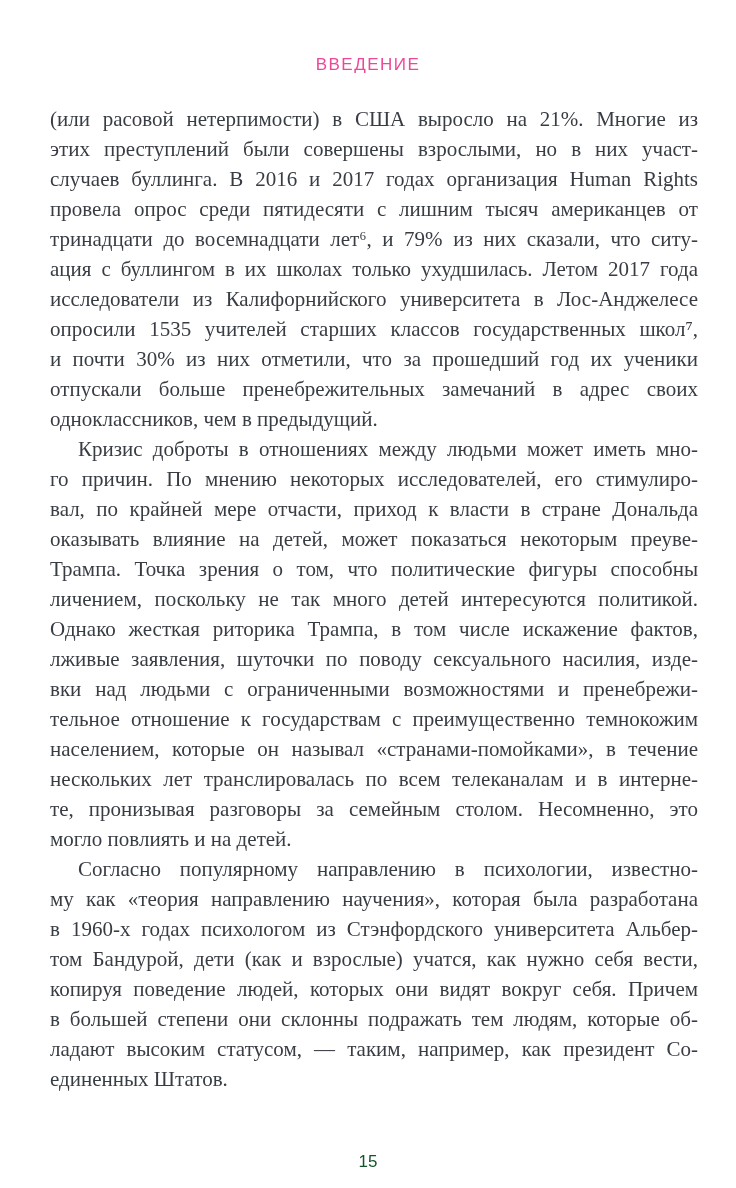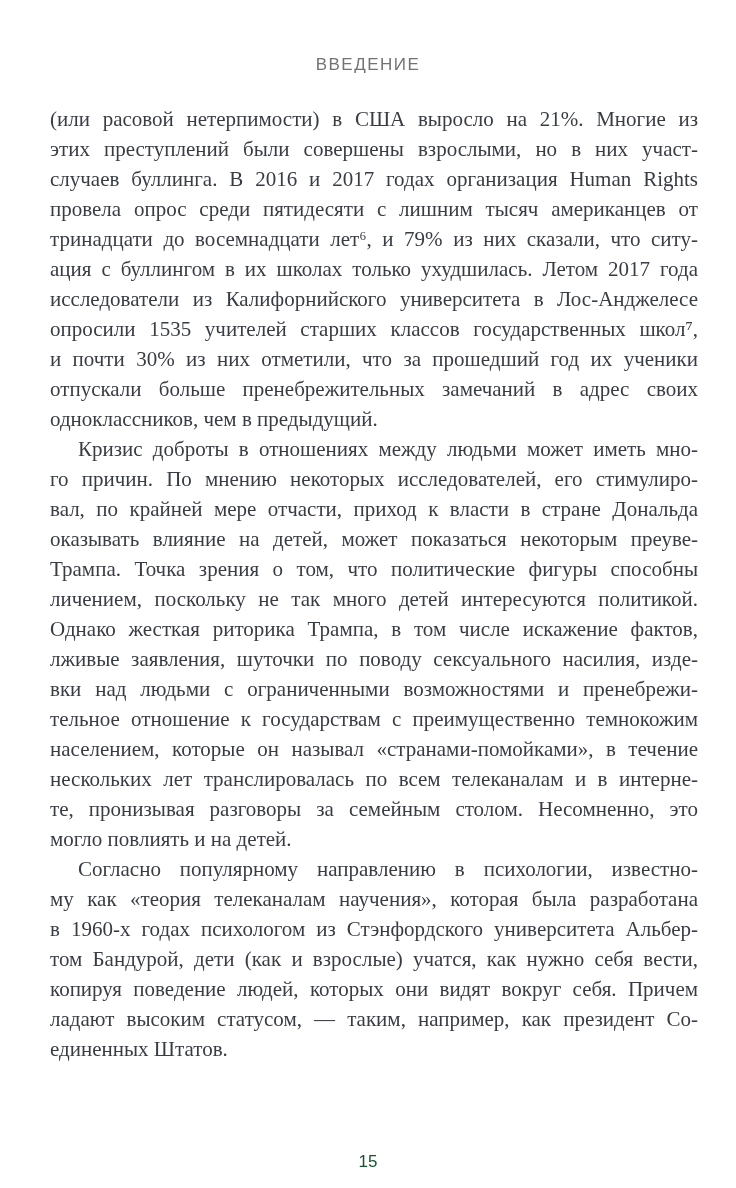--- a/index.html
+++ b/index.html
@@ -21,21 +21,21 @@
     top: 55px;
     left: 0;
     right: 0;
     text-align: center;
   }
   .chapter-title {
     font-family: "Liberation Sans", "DejaVu Sans", sans-serif;
     font-size: 17px;
     font-weight: 400;
     letter-spacing: 1.5px;
-    color: #737373;
+    color: #ec4899;
   }
   .body-text {
     position: absolute;
     top: 104px;
     left: 38px;
     width: 660px;
     font-size: 21px;
     line-height: 30px;
   }
   .paragraph {
@@ -99,24 +99,25 @@
         <div class="line">лживые заявления, шуточки по поводу сексуального насилия, изде-</div>
         <div class="line">вки над людьми с ограниченными возможностями и пренебрежи-</div>
         <div class="line">тельное отношение к государствам с преимущественно темнокожим</div>
         <div class="line">населением, которые он называл «странами-помойками», в течение</div>
         <div class="line">нескольких лет транслировалась по всем телеканалам и в интерне-</div>
         <div class="line">те, пронизывая разговоры за семейным столом. Несомненно, это</div>
         <div class="line last">могло повлиять и на детей.</div>
       </div>
       <div class="paragraph">
         <div class="line first-indent">Согласно популярному направлению в психологии, известно-</div>
-        <div class="line">му как «теория телеканалам научения», которая была разработана</div>
+        <div class="line">му как «теория направлению научения», которая была разработана</div>
         <div class="line">в 1960-х годах психологом из Стэнфордского университета Альбер-</div>
         <div class="line">том Бандурой, дети (как и взрослые) учатся, как нужно себя вести,</div>
         <div class="line">копируя поведение людей, которых они видят вокруг себя. Причем</div>
+        <div class="line">в большей степени они склонны подражать тем людям, которые об-</div>
         <div class="line">ладают высоким статусом, — таким, например, как президент Со-</div>
         <div class="line last">единенных Штатов.</div>
       </div>
     </div>
 
   <div class="page-footer">
     <span class="page-number">15</span>
   </div>
 </div>
 

